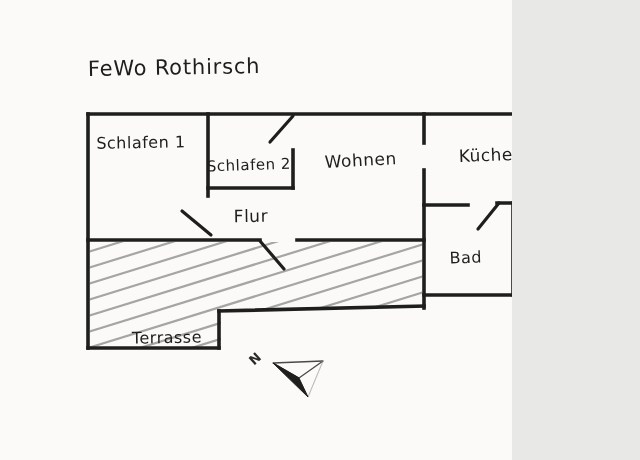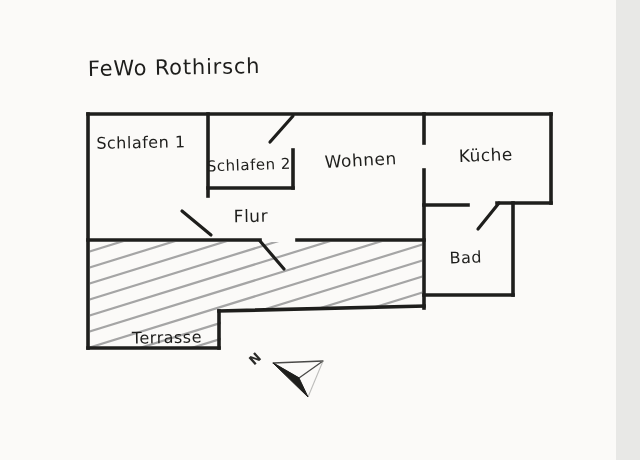--- a/index.html
+++ b/index.html
@@ -2,21 +2,21 @@
 <html><head>
 <meta charset="utf-8">
 <style>
   html, body {
     margin: 0;
     padding: 0;
     background: #e8e8e6;
   }
   .page {
     position: relative;
-    width: 616px;
+    width: 512px;
     height: 460px;
     background: #fbfaf8;
     overflow: hidden;
     font-family: "DejaVu Sans", sans-serif;
   }
   svg { display: block; }
   .wall {
     stroke: #1e1e1c;
     stroke-width: 3.6;
     stroke-linecap: square;

